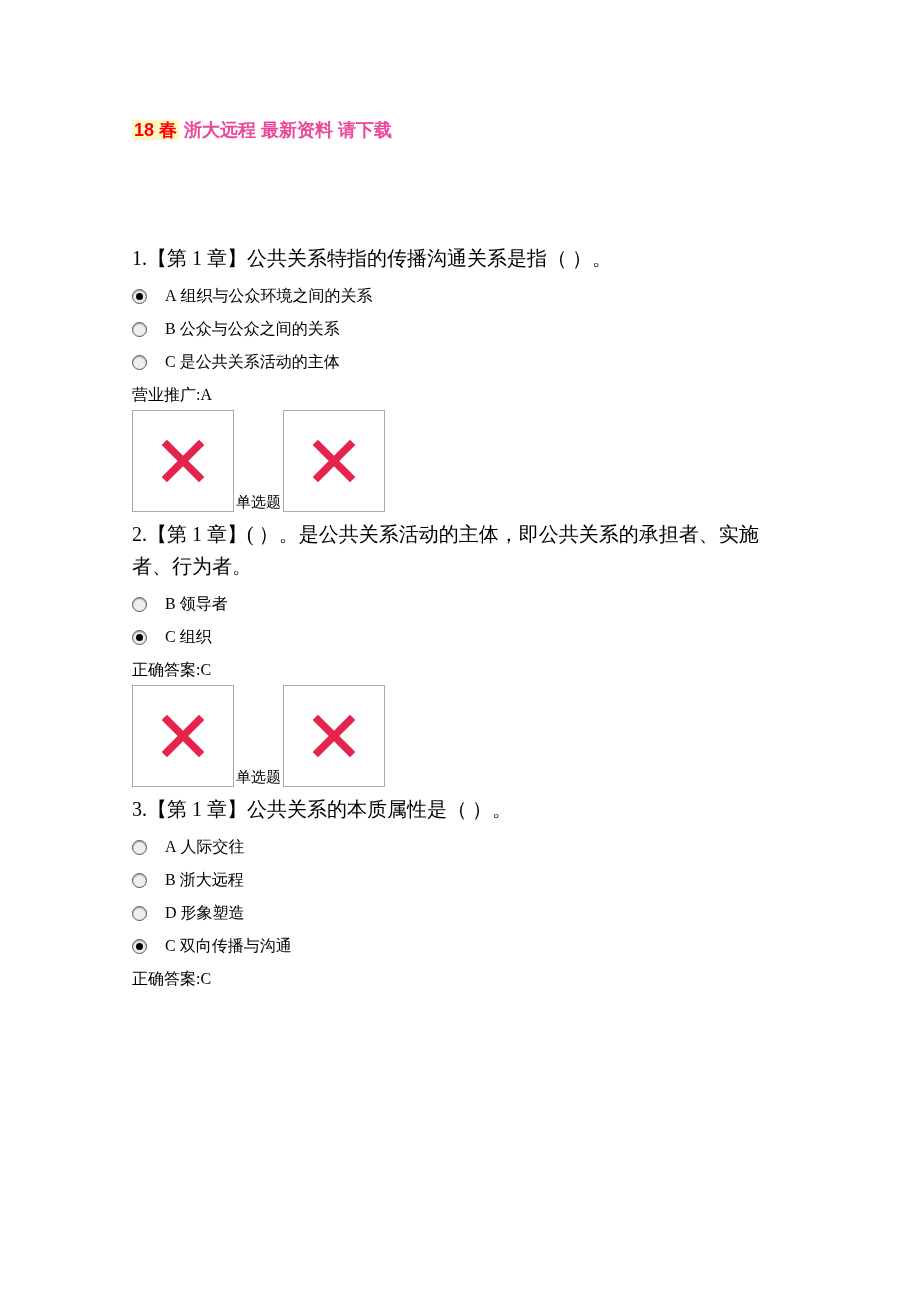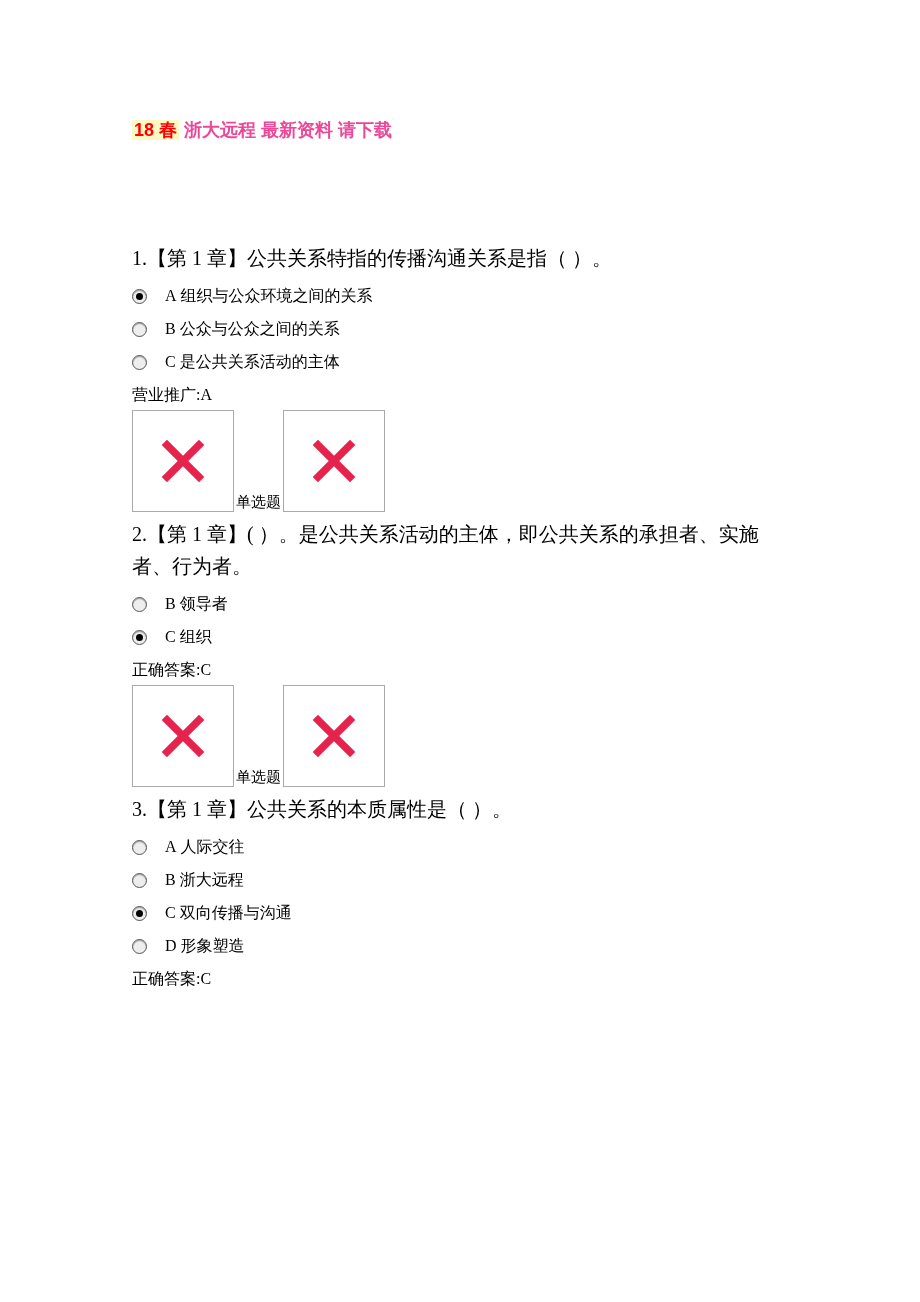--- a/index.html
+++ b/index.html
@@ -186,24 +186,24 @@
 
     <div class="option-row">
       <span class="radio"></span>
       <span class="option-label"><span class="option-letter">A</span><span>  人际交往</span></span>
     </div>
     <div class="option-row">
       <span class="radio"></span>
       <span class="option-label"><span class="option-letter">B</span><span>  浙大远程</span></span>
     </div>
     <div class="option-row">
+      <span class="radio"></span>
+      <span class="option-label"><span class="option-letter">D</span><span>  形象塑造</span></span>
+    </div>
+    <div class="option-row">
       <span class="radio selected"></span>
       <span class="option-label"><span class="option-letter">C</span><span>  双向传播与沟通</span></span>
     </div>
-    <div class="option-row">
-      <span class="radio"></span>
-      <span class="option-label"><span class="option-letter">D</span><span>  形象塑造</span></span>
-    </div>
 
     <div class="answer-line">正确答案:C</div>
   </div>
 
 </div>
 
 </body></html>

